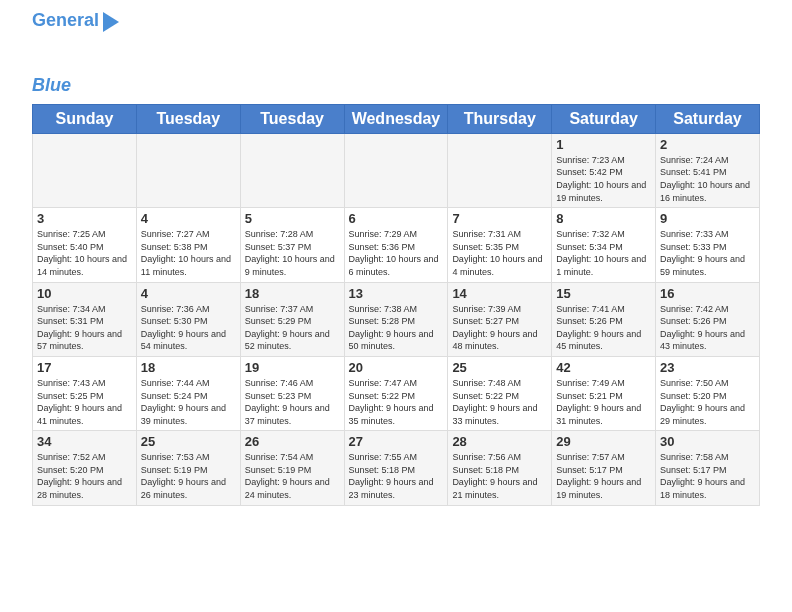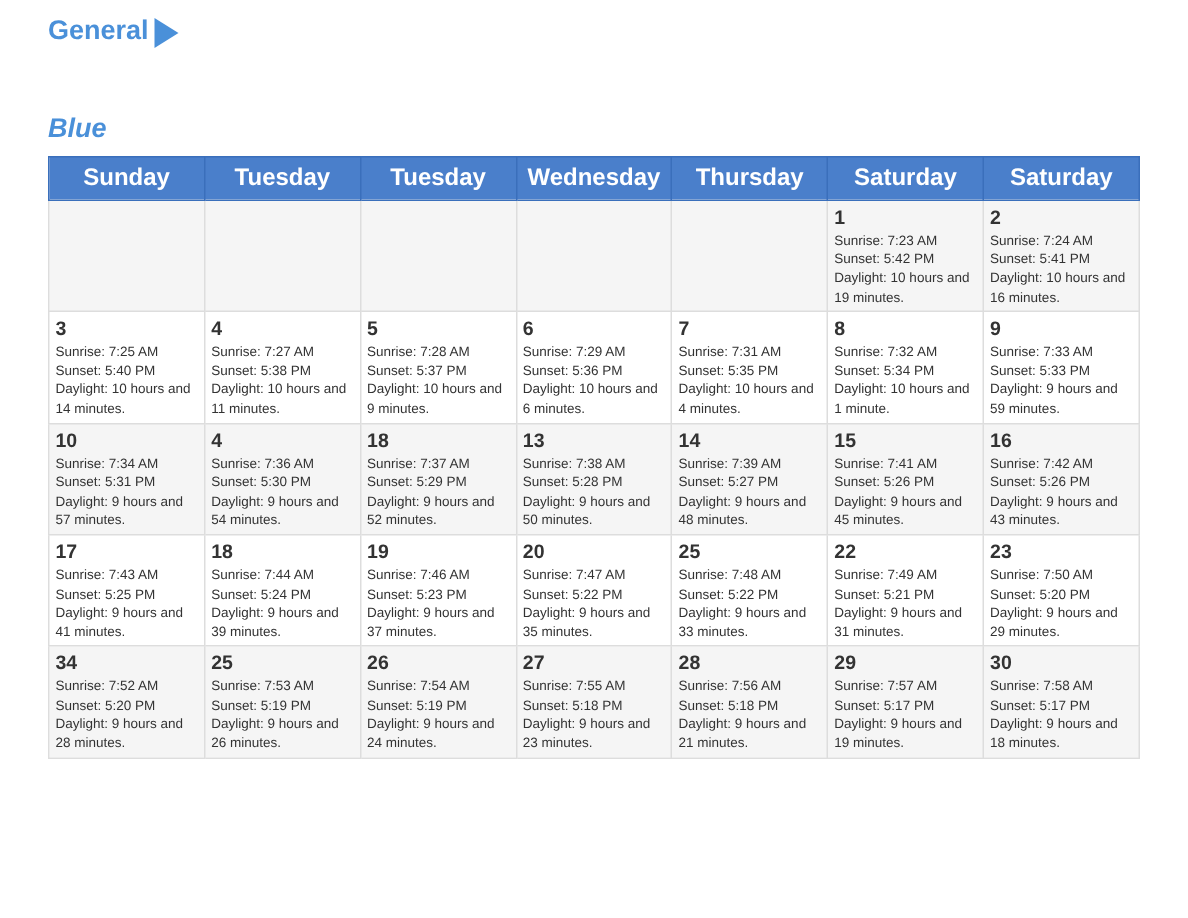--- a/index.html
+++ b/index.html
@@ -148,21 +148,21 @@
           </td>
           <td>
             <span class="day-num">20</span>
             <div class="day-detail">Sunrise: 7:47 AM<br>Sunset: 5:22 PM<br>Daylight: 9 hours and 35 minutes.</div>
           </td>
           <td>
             <span class="day-num">25</span>
             <div class="day-detail">Sunrise: 7:48 AM<br>Sunset: 5:22 PM<br>Daylight: 9 hours and 33 minutes.</div>
           </td>
           <td>
-            <span class="day-num">22</span>
+            <span class="day-num">42</span>
             <div class="day-detail">Sunrise: 7:49 AM<br>Sunset: 5:21 PM<br>Daylight: 9 hours and 31 minutes.</div>
           </td>
           <td>
             <span class="day-num">23</span>
             <div class="day-detail">Sunrise: 7:50 AM<br>Sunset: 5:20 PM<br>Daylight: 9 hours and 29 minutes.</div>
           </td>
         </tr>
         <tr>
           <td>
             <span class="day-num">34</span>

